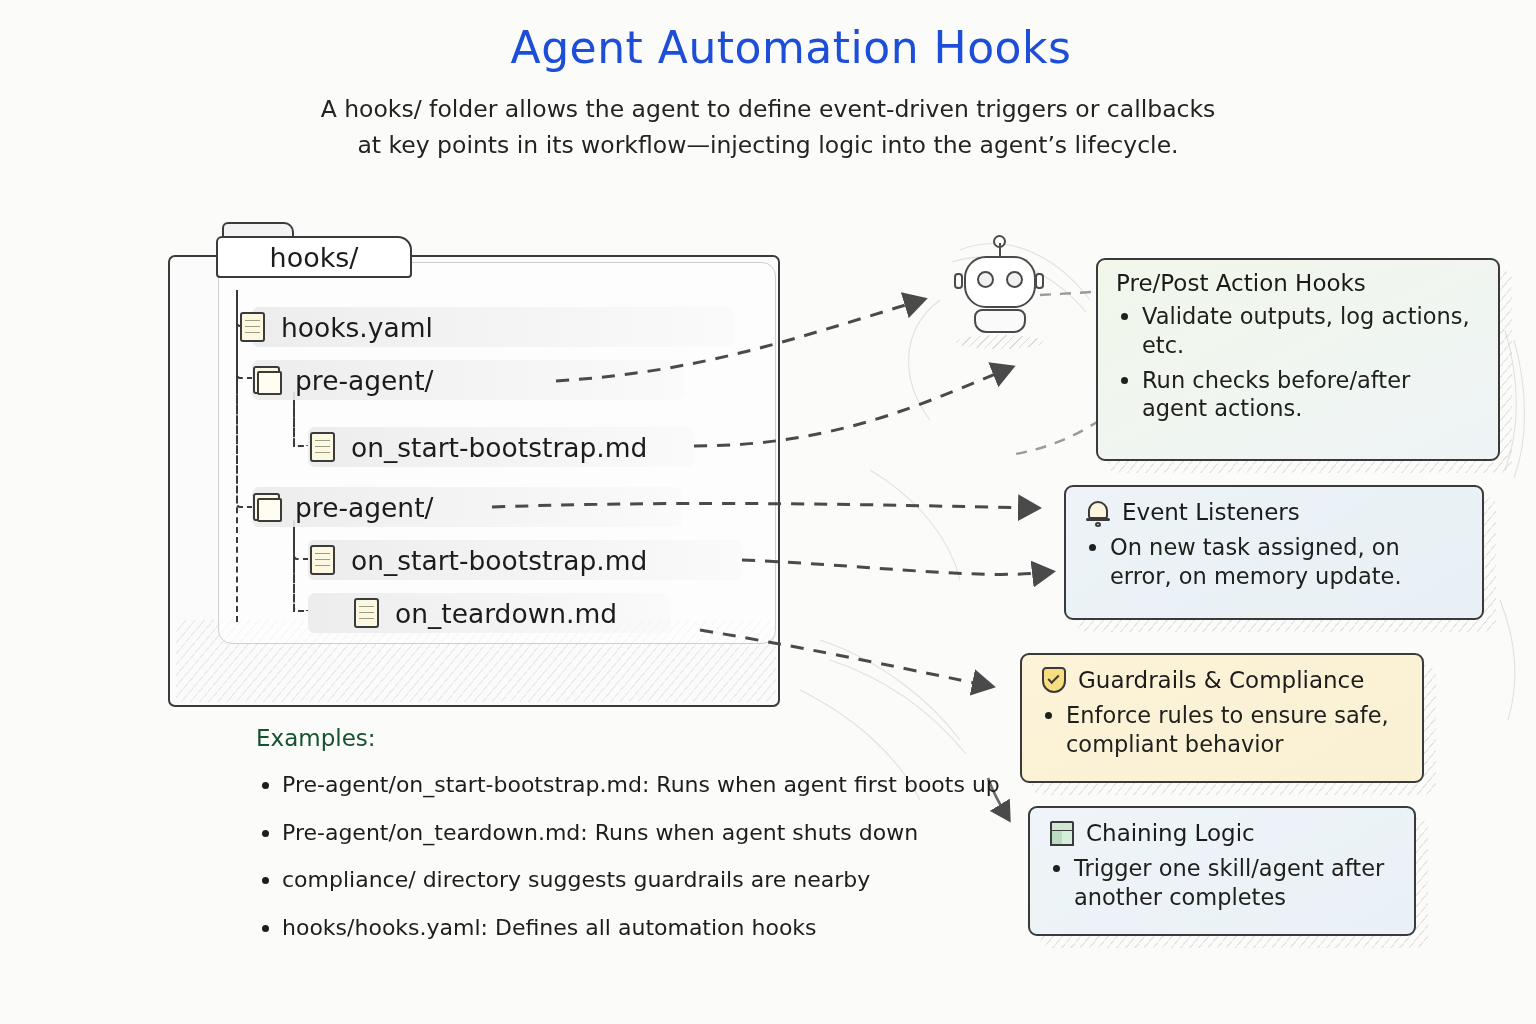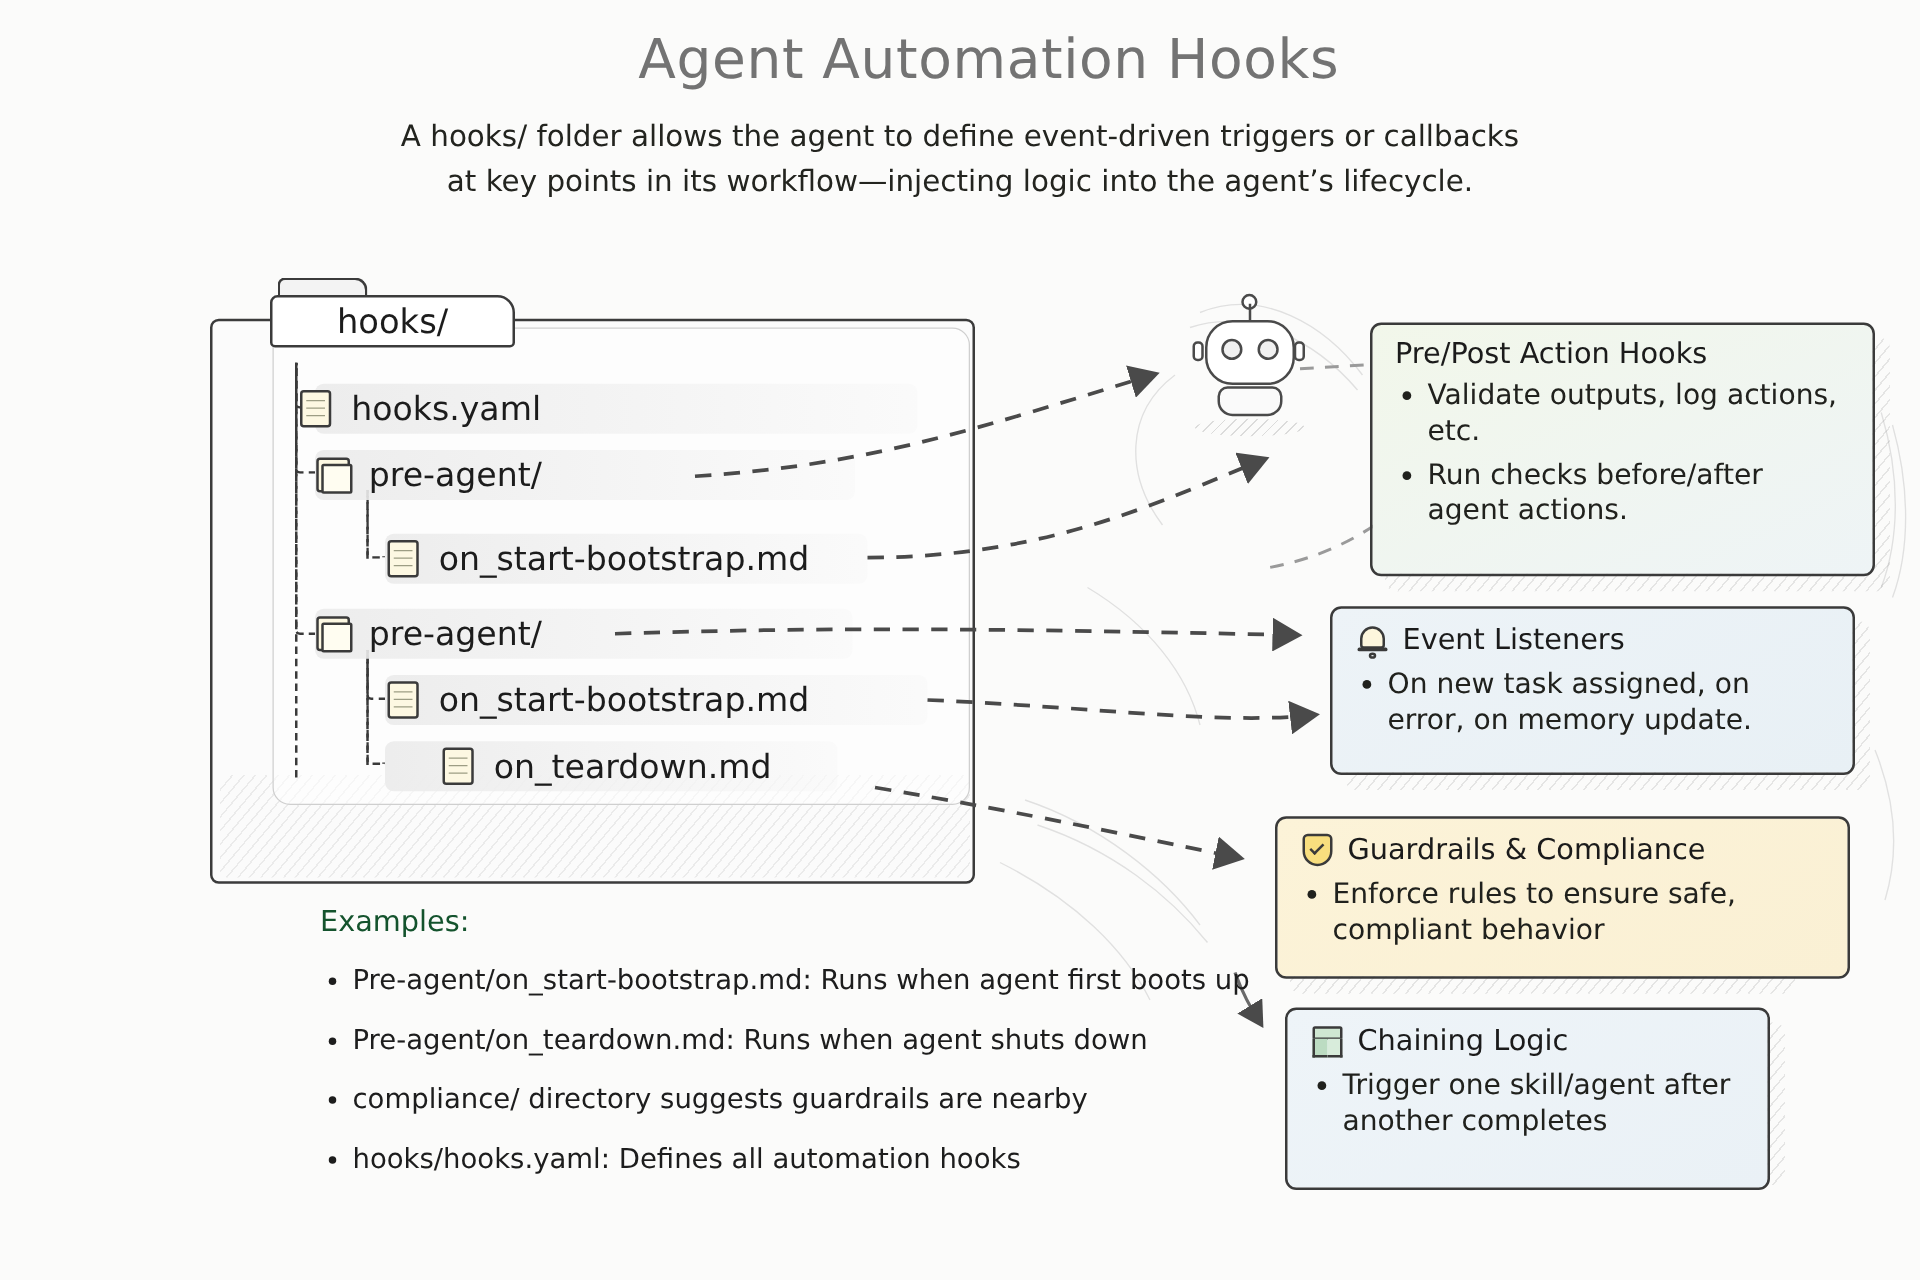--- a/index.html
+++ b/index.html
@@ -23,21 +23,21 @@
   
   .header {
     position: absolute;
     top: 22px;
     left: 0;
     width: 100%;
     text-align: center;
   }
   .title {
     font-size: 44px;
-    color: #737373;
+    color: #1d4ed8;
     letter-spacing: 0.5px;
     font-weight: 400;
     margin-left: 46px;
   }
   .subtitle {
     margin-top: 18px;
     font-size: 23.5px;
     line-height: 1.55;
     color: #23241f;
   }
@@ -223,23 +223,23 @@
   .card-shadow {
     position: absolute;
     border-radius: 9px;
     background: repeating-linear-gradient(-50deg, rgba(150,150,150,0.22) 0 1.2px, rgba(0,0,0,0) 1.2px 7px);
   }
 
   #card-prepost { left: 1096px; top: 258px; width: 404px; height: 203px;
     background: linear-gradient(155deg, #f2f7ea 0%, #eef4f6 100%); }
   #card-events { left: 1064px; top: 485px; width: 420px; height: 135px;
     background: linear-gradient(150deg, #edf3f7 0%, #e8f0f5 100%); }
-  #card-guard { left: 1020px; top: 653px; width: 460px; height: 130px;
+  #card-guard { left: 1020px; top: 653px; width: 404px; height: 130px;
     background: linear-gradient(150deg, #fcf3d8 0%, #faf0d4 100%); }
-  #card-chain { left: 1028px; top: 806px; width: 388px; height: 146px;
+  #card-chain { left: 1028px; top: 806px; width: 388px; height: 130px;
     background: linear-gradient(150deg, #eef4f8 0%, #eaf1f6 100%); }
 
   .bell, .shield, .cube { width: 28px; height: 30px; position: relative; flex: none; }
   .bell .b-body {
     position: absolute; left: 4px; top: 4px; width: 20px; height: 18px;
     border: 2.2px solid #3a3a3a; border-radius: 10px 10px 3px 3px; background: #fdf6dd;
   }
   .bell .b-base {
     position: absolute; left: 2px; top: 21px; width: 24px; height: 3px; background: #3a3a3a; border-radius: 2px;
   }

